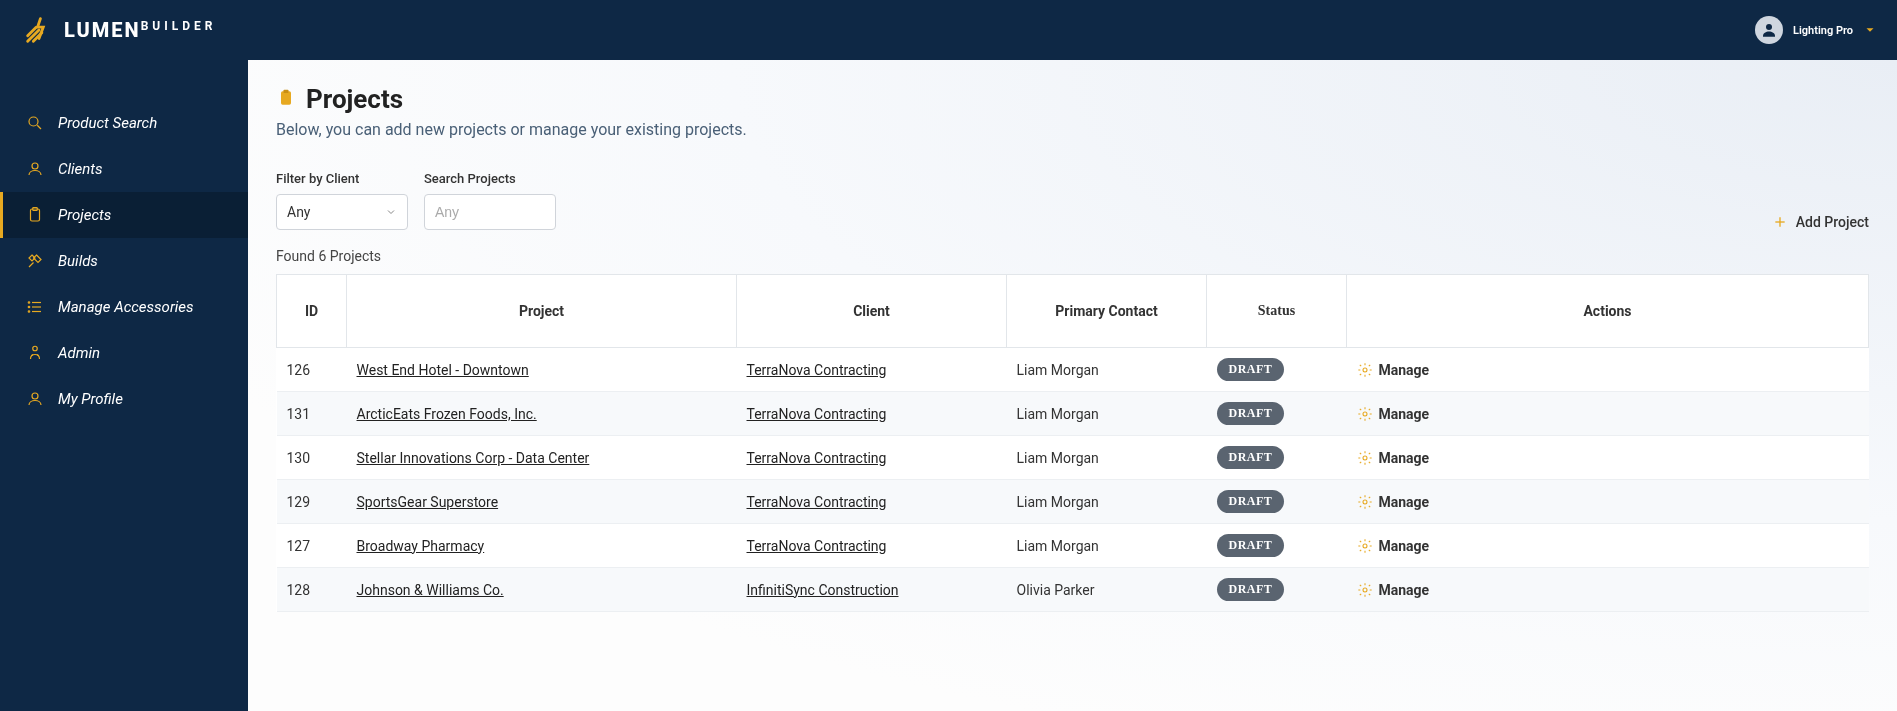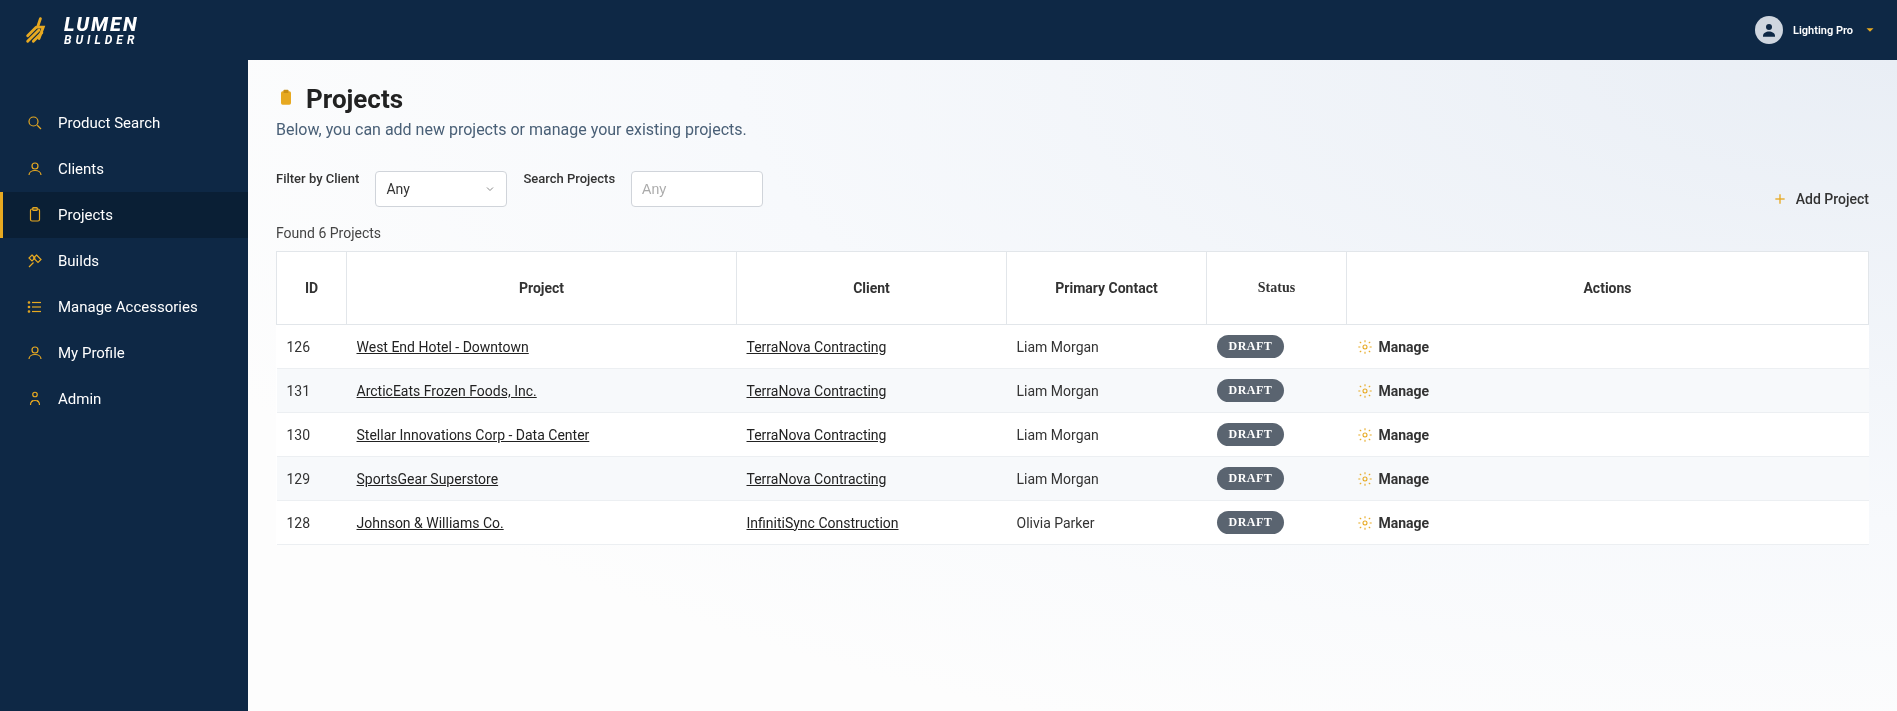--- a/index.html
+++ b/index.html
@@ -2,49 +2,49 @@
 <html><head>
 <meta charset="utf-8">
 <style>
 * { margin: 0; padding: 0; box-sizing: border-box; }
 body { font-family: -apple-system, BlinkMacSystemFont, "Segoe UI", Roboto, Arial, sans-serif; background: #f5f7fa; color: #333; font-size: 14px; }
 
 
 .topbar { height: 60px; background: #0e2845; display: flex; align-items: center; justify-content: space-between; padding: 0 20px 0 22px; }
 .logo-wrap { display: flex; align-items: center; gap: 8px; }
 .logo-mark { fill:#e7a921; }
-.logo-text { display:flex; flex-direction:column; line-height:1;font-style:italic; }
+.logo-text { display:flex; flex-direction:row; line-height:1; }
 .logo-text .t1 { color:#fff; font-weight:800; letter-spacing:2px; font-size:20px; }
 .logo-text .t2 { color:#fff; font-weight:700; letter-spacing:4px; font-size:12px; }
 
 .user-area { display:flex; align-items:center; gap:10px; color:#fff; cursor:pointer; }
 .avatar { width:28px; height:28px; border-radius:50%; background:#cfd6df; display:flex; align-items:center; justify-content:center; }
 .avatar svg { fill:#0e2845; }
 .user-name { font-weight:600; font-size:11px; }
 .chev { fill:#e7a921; }
 
 
 .main { display:flex; min-height: calc(100vh - 60px); }
 
 .sidebar { width:248px; background:#0e2845; padding-top:40px; display:flex; flex-direction:column; }
-.nav-item { display:flex; align-items:center; gap:14px; padding:14px 26px; color:#fff; font-size:15px; cursor:pointer; }
+.nav-item { display:flex; align-items:center; gap:14px; padding:14px 26px; color:#fff; font-size:15px; cursor:pointer;font-style:italic; }
 .nav-item.active { background:#0a1f35; border-left:3px solid #e7a921; padding-left:23px; }
 .nav-item .icon { width:18px; height:18px; display:flex; align-items:center; justify-content:center; }
 .nav-item .icon svg { stroke:#e7a921; fill:none; stroke-width:1.6; }
 .nav-item.active .icon svg { stroke:#e7a921; }
 
 .content { flex:1; padding:24px 28px; background: radial-gradient(ellipse at top right, #e9eef5 0%, #f7f9fc 50%, #fdfdfd 80%); }
 .page-header { display:flex; align-items:center; gap:10px; margin-bottom:6px; }
 .page-icon svg { width:20px; height:24px; fill:#e7a921; }
 .page-title { font-size:26px; font-weight:700; color:#222; }
 .page-sub { color:#4a6077; font-size:16px; margin-bottom:32px; }
 
 .filters-row { display:flex; align-items:flex-end; justify-content:space-between; margin-bottom:18px; }
 .filter-controls { display:flex; gap:16px; }
-.filter-group { display:flex; gap:16px; }
+.filter-group { display:flex; flex-direction:column; gap:8px; }
 .filter-label { font-size:13px; color:#333; font-weight:500; }
 .select-box { width:132px; height:36px; border:1px solid #d0d4da; background:#fff; border-radius:4px; display:flex; align-items:center; justify-content:space-between; padding:0 10px; cursor:pointer; }
 .select-box .sel-val { font-size:14px; color:#333; }
 .input-box { width:132px; height:36px; border:1px solid #d0d4da; background:#fff; border-radius:4px; padding:0 10px; font-size:14px; }
 .input-box::placeholder { color:#aaa; }
 
 .add-btn { display:flex; align-items:center; gap:8px; color:#333; font-weight:500; cursor:pointer; }
 .add-btn .plus { width:16px; height:16px; display:flex; align-items:center; justify-content:center; }
 .add-btn .plus svg { stroke:#e7a921; stroke-width:2; }
 
@@ -142,35 +142,35 @@
             <circle cx="4" cy="6" r="1"></circle>
             <circle cx="4" cy="12" r="1"></circle>
             <circle cx="4" cy="18" r="1"></circle>
           </svg>
         </span>
       <span>Manage Accessories</span>
     </div>
     <div class="nav-item">
       <span class="icon">
           <svg viewBox="0 0 24 24" width="18" height="18">
-            <circle cx="12" cy="8" r="4"></circle>
-            <path d="M4 20c0-4 4-6 8-6s8 2 8 6"></path>
-          </svg>
-        </span>
-      <span>My Profile</span>
-    </div>
-    <div class="nav-item">
-      <span class="icon">
-          <svg viewBox="0 0 24 24" width="18" height="18">
             <circle cx="12" cy="6" r="3"></circle>
             <path d="M6 20c0-4 3-6 6-6s6 2 6 6"></path>
             <path d="M9 14l-2 2M15 14l2 2"></path>
           </svg>
         </span>
       <span>Admin</span>
+    </div>
+    <div class="nav-item">
+      <span class="icon">
+          <svg viewBox="0 0 24 24" width="18" height="18">
+            <circle cx="12" cy="8" r="4"></circle>
+            <path d="M4 20c0-4 4-6 8-6s8 2 8 6"></path>
+          </svg>
+        </span>
+      <span>My Profile</span>
     </div>
   </div>
 
   <div class="content">
     <div class="page-header">
       <span class="page-icon">
         <svg viewBox="0 0 24 24">
             <rect x="6" y="4" width="12" height="16" rx="2"></rect>
             <rect x="9" y="2" width="6" height="4" rx="1" fill="#c98f15"></rect>
           </svg>
@@ -278,20 +278,36 @@
       <span class="manage">
         <svg width="16" height="16" viewBox="0 0 24 24">
                   <circle cx="12" cy="12" r="3"></circle>
                   <path d="M12 2v3M12 19v3M4.2 4.2l2.1 2.1M17.7 17.7l2.1 2.1M2 12h3M19 12h3M4.2 19.8l2.1-2.1M17.7 6.3l2.1-2.1"></path>
                 </svg>
         <span>Manage</span>
       </span>
     </td>
           </tr>
           <tr>
+    <td class="col-id">127</td>
+    <td class="col-project"><a href="#">Broadway Pharmacy</a></td>
+    <td class="col-client"><a href="#">TerraNova Contracting</a></td>
+    <td class="col-contact">Liam Morgan</td>
+    <td class="col-status"><span class="status-badge">DRAFT</span></td>
+    <td class="col-actions">
+      <span class="manage">
+        <svg width="16" height="16" viewBox="0 0 24 24">
+                  <circle cx="12" cy="12" r="3"></circle>
+                  <path d="M12 2v3M12 19v3M4.2 4.2l2.1 2.1M17.7 17.7l2.1 2.1M2 12h3M19 12h3M4.2 19.8l2.1-2.1M17.7 6.3l2.1-2.1"></path>
+                </svg>
+        <span>Manage</span>
+      </span>
+    </td>
+          </tr>
+          <tr>
     <td class="col-id">128</td>
     <td class="col-project"><a href="#">Johnson &amp; Williams Co.</a></td>
     <td class="col-client"><a href="#">InfinitiSync Construction</a></td>
     <td class="col-contact">Olivia Parker</td>
     <td class="col-status"><span class="status-badge">DRAFT</span></td>
     <td class="col-actions">
       <span class="manage">
         <svg width="16" height="16" viewBox="0 0 24 24">
                   <circle cx="12" cy="12" r="3"></circle>
                   <path d="M12 2v3M12 19v3M4.2 4.2l2.1 2.1M17.7 17.7l2.1 2.1M2 12h3M19 12h3M4.2 19.8l2.1-2.1M17.7 6.3l2.1-2.1"></path>

